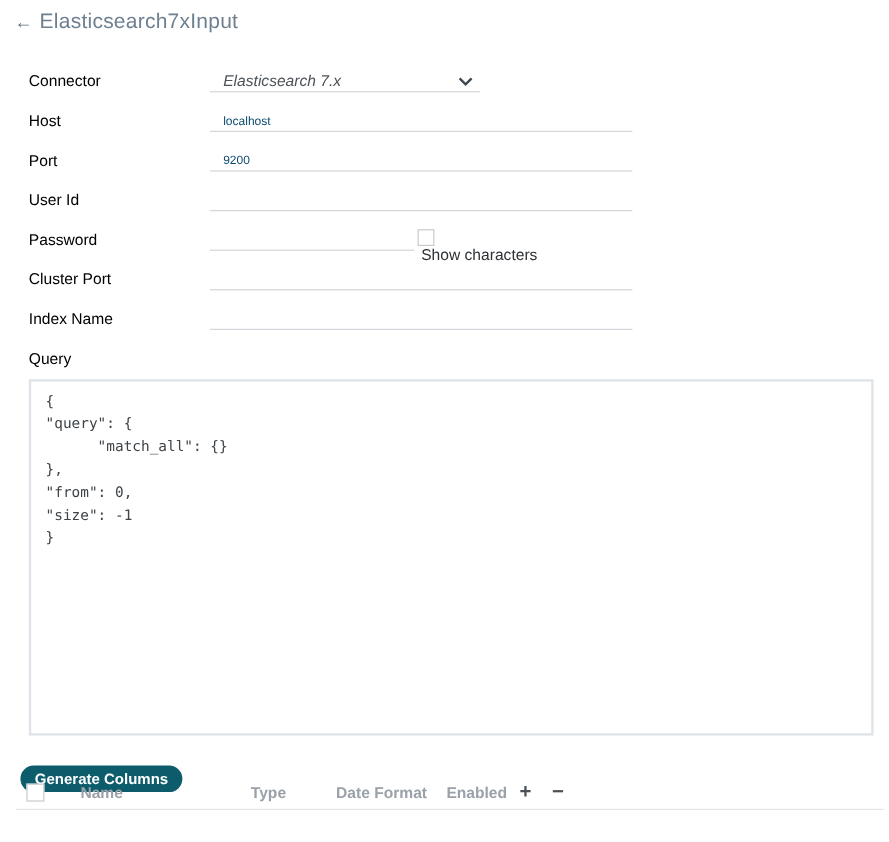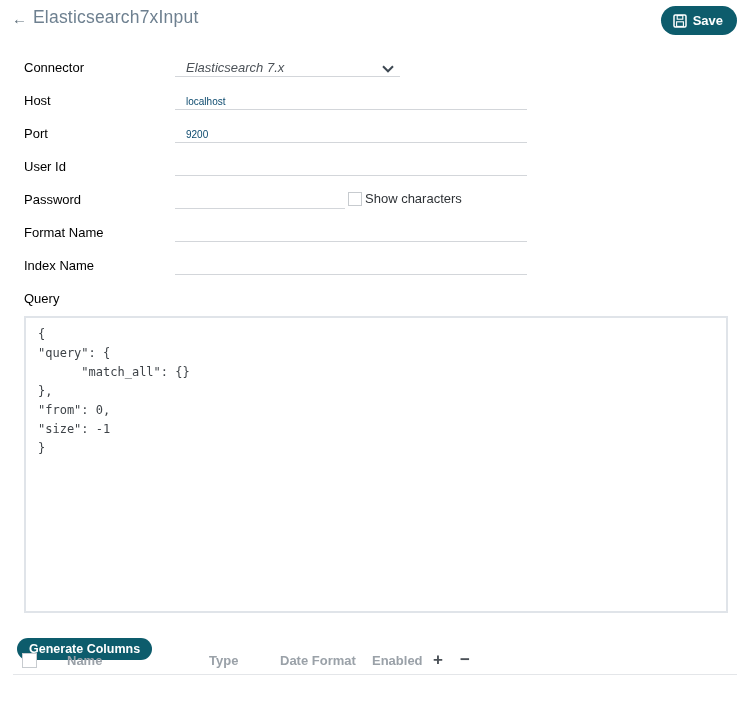--- a/index.html
+++ b/index.html
@@ -52,22 +52,23 @@
   .field-default { width: 352px; }
   .field-password { width: 170px; }
   .select-field {
     width: 225px; display: flex; align-items: center; justify-content: space-between;
     padding: 0 6px 0 11px; cursor: pointer;
   }
   .select-field .sel-value { font-size: 13px; color: #4c5258; font-style: italic; }
   .chevron-icon { flex: none; margin-top: 1px; }
 
   .show-chars {
-    display: flex; align-items: center; margin-left: 3px; cursor: pointer;
+    display: flex; margin-left: 3px; cursor: pointer;
     padding-top: 1px;
+    flex-direction: column;
   }
   .cbx {
     appearance: none; -webkit-appearance: none;
     width: 14px; height: 14px; border: 1px solid #c7cbcf; background: #fff;
     margin: 0; cursor: pointer; flex: none;
   }
   .show-chars .cbx-label { font-size: 13px; color: #2e3236; margin-left: 3px; }
 
   .query-label-row { height: 20px; }
 
@@ -112,30 +113,20 @@
     border-top: 1px solid #e4e6e9;
   }
 </style>
 </head>
 <body>
 
 <div class="page">
 
   <button class="back-btn">←</button>
   <div class="page-title">Elasticsearch7xInput</div>
-  <button class="save-btn">
-    <span style="display:flex;">
-      <svg width="14" height="14" viewBox="0 0 14 14" fill="none" stroke="#ffffff">
-        <rect x="1" y="1" width="12" height="12" rx="1.2" stroke-width="1.5"></rect>
-        <rect x="4.2" y="1.6" width="5.6" height="3.6" stroke-width="1.1"></rect>
-        <rect x="3.6" y="7.8" width="6.8" height="4.6" stroke-width="1.1"></rect>
-      </svg>
-    </span>
-    <span>Save</span>
-  </button>
 
   <div class="form">
 
     <div class="row">
       <div class="flabel">Connector</div>
       <div class="field select-field">
         <span class="sel-value">Elasticsearch 7.x</span>
         <span class="chevron-icon">
           <svg width="12" height="8" viewBox="0 0 12 8">
             <path d="M1 1.3 L6 6.3 L11 1.3" fill="none" stroke="#3d4852" stroke-width="2"></path>
@@ -170,21 +161,21 @@
       <div class="field field-password">
         <input type="password" value="" style="">
       </div>
       <label class="show-chars">
         <input type="checkbox" class="cbx" style="">
         <span class="cbx-label">Show characters</span>
       </label>
     </div>
 
     <div class="row">
-      <div class="flabel">Format Name</div>
+      <div class="flabel">Cluster Port</div>
       <div class="field field-default">
         <input type="text" value="" style="">
       </div>
     </div>
 
     <div class="row">
       <div class="flabel">Index Name</div>
       <div class="field field-default">
         <input type="text" value="" style="">
       </div>

